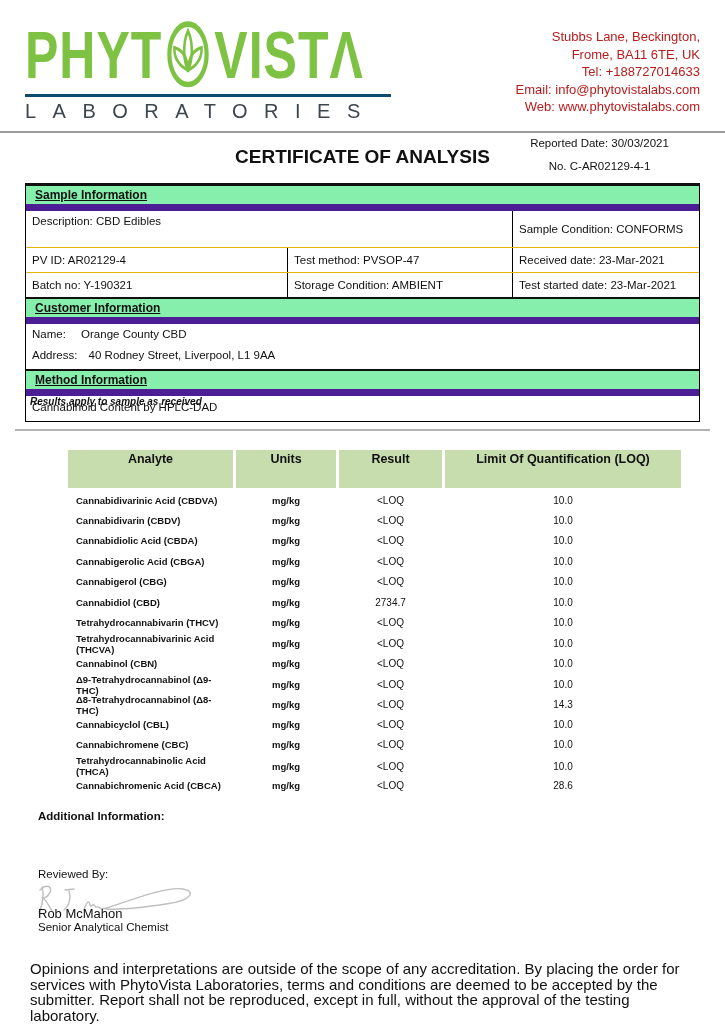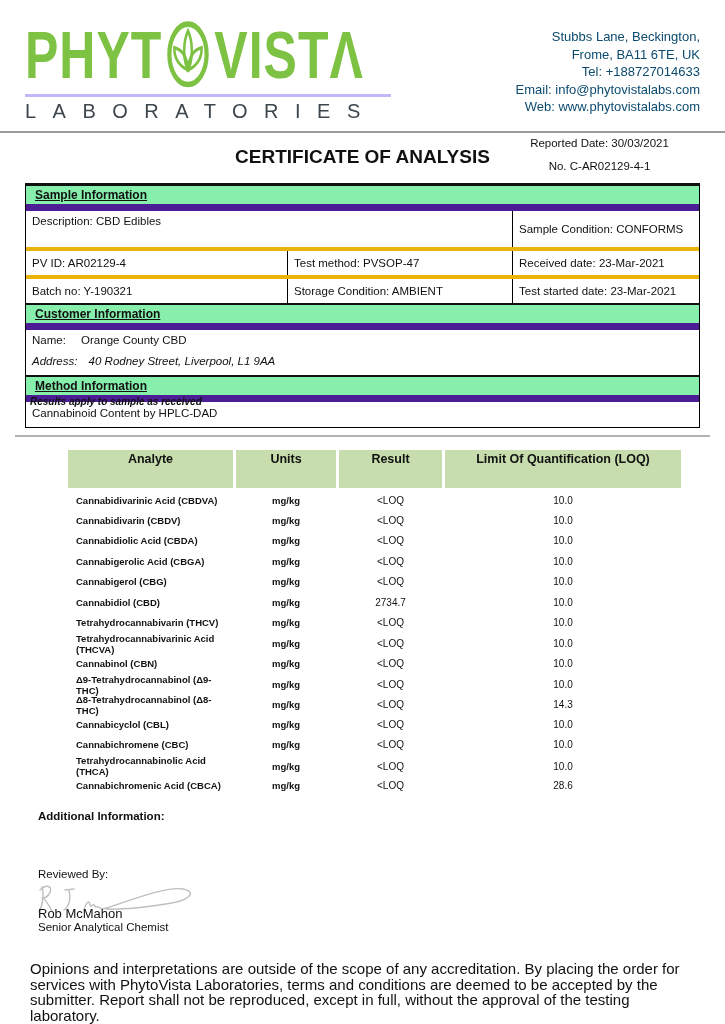--- a/index.html
+++ b/index.html
@@ -7,39 +7,39 @@
   .page { position:relative; width:725px; height:1024px; background:#fff; overflow:hidden; }
 
   
   .header { display:flex; padding:20px 25px 0 25px; }
   .logo-block { width:372px; }
   .logo-text { display:flex; align-items:flex-end; gap:3px; color:#7dc242;
                font-size:50px; font-weight:600; letter-spacing:1px; line-height:0.9;
                transform:scaleY(1.32); transform-origin:0 0; white-space:nowrap; }
   .logo-text-wrap { height:72px; overflow:visible; }
   .leaf-o { margin:0 1px -2px 1px; }
-  .labs-line { border-top:3px solid #c4b5fd; margin-top:2px; padding-top:3px; width:366px; }
+  .labs-line { border-top:3px solid #0c4a6e; margin-top:2px; padding-top:3px; width:366px; }
   .labs-text { font-size:20px; color:#3d464d; letter-spacing:16.5px; white-space:nowrap; font-weight:400; }
-  .contact { margin-left:auto; text-align:right; font-size:13px; line-height:17.5px; padding-top:8px; color:#0c4a6e; }
+  .contact { margin-left:auto; text-align:right; font-size:13px; line-height:17.5px; padding-top:8px; color:#b91c1c; }
   .header-rule { border-top:2px solid #9b9b9b; margin-top:8px; }
 
   
   .title-zone { position:relative; height:46px; }
   .doc-title { text-align:center; font-size:19px; font-weight:bold; padding-top:13px; letter-spacing:0; }
   .doc-meta { position:absolute; top:5px; right:28px; width:195px; text-align:center; font-size:11.5px; line-height:1; }
   .doc-meta .meta-line { margin-bottom:11px; }
 
   
   .info-table { margin:4px 25px 0 25px; border:1.5px solid #000; border-top:3px solid #111; font-size:11.5px; }
   .section-bar { background:#86efac; border-bottom:7px solid #4c1d95; padding:2px 0 2px 9px;
                  font-weight:bold; font-size:12px; }
   .section-bar span { text-decoration:underline; }
   .bar-thick-top { border-top:2px solid #111; }
   .grid-2 { display:grid; grid-template-columns:487px 1fr; }
-  .grid-3 { display:grid; grid-template-columns:262px 225px 1fr; border-top:4px solid #eab308; }
+  .grid-3 { display:grid; grid-template-columns:262px 225px 1fr; border-top:1px solid #eab308; }
   .cell { padding:4px 6px; }
   .br { border-right:1px solid #000; }
   .desc-cell { height:36px; }
   .cond-cell { display:flex; align-items:center; }
   .g3row .cell { height:24px; display:flex; align-items:center; }
   .cust-body { padding:4px 6px 6px 6px; }
   .cust-line { margin-bottom:9px; }
   .cust-line .lbl { display:inline-block; }
   .cust-line .val { margin-left:12px; }
   .method-body { padding:5px 6px 8px 6px; }
@@ -128,21 +128,21 @@
       <div class="cell">Test started date: 23-Mar-2021</div>
     </div>
     <div class="section-bar bar-thick-top">
       <span>Customer Information</span>
     </div>
     <div class="cust-body">
       <div class="cust-line">
         <span class="lbl">Name:</span>
         <span class="val">Orange County CBD</span>
       </div>
-      <div class="cust-line" style="margin-bottom:2px;font-style:italic;">
+      <div class="cust-line" style="margin-bottom:2px;">
         <span class="lbl">Address:</span>
         <span class="val" style="margin-left:8px;">40 Rodney Street, Liverpool, L1 9AA</span>
       </div>
     </div>
     <div class="section-bar bar-thick-top">
       <span>Method Information</span>
     </div>
     <div class="method-body">Cannabinoid Content by HPLC-DAD</div>
   </div>
   <div class="grey-rule"></div>

